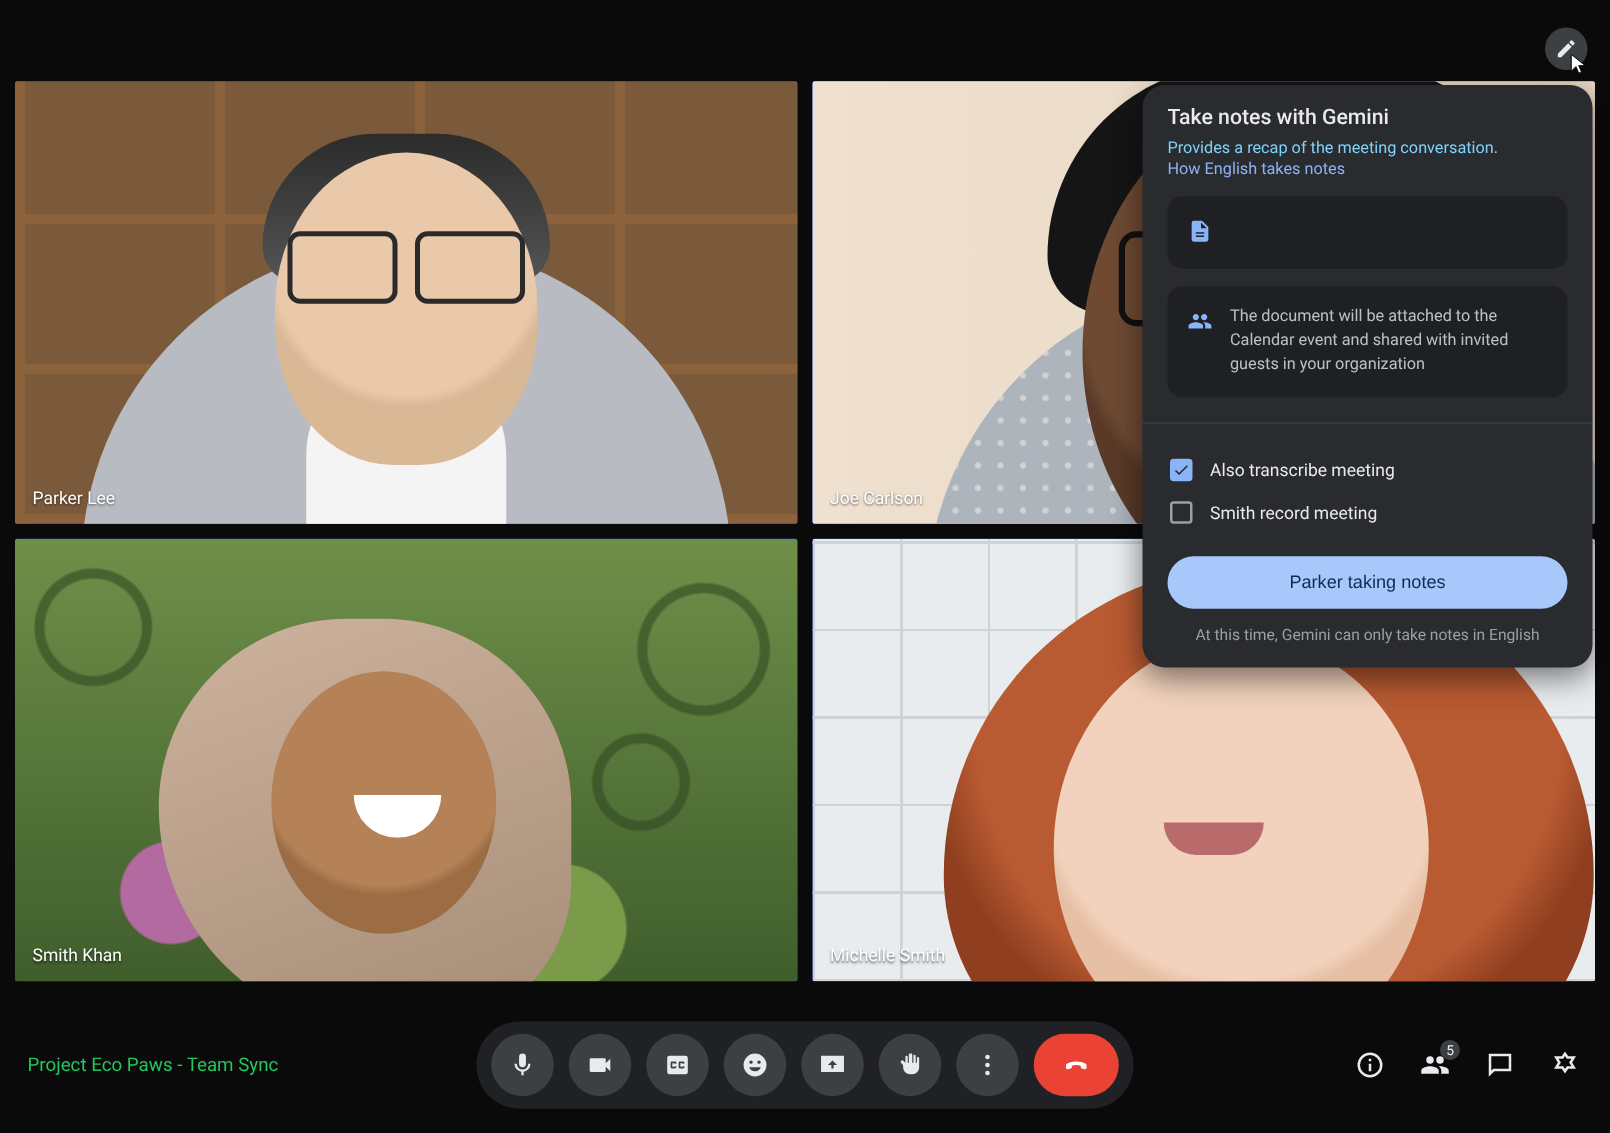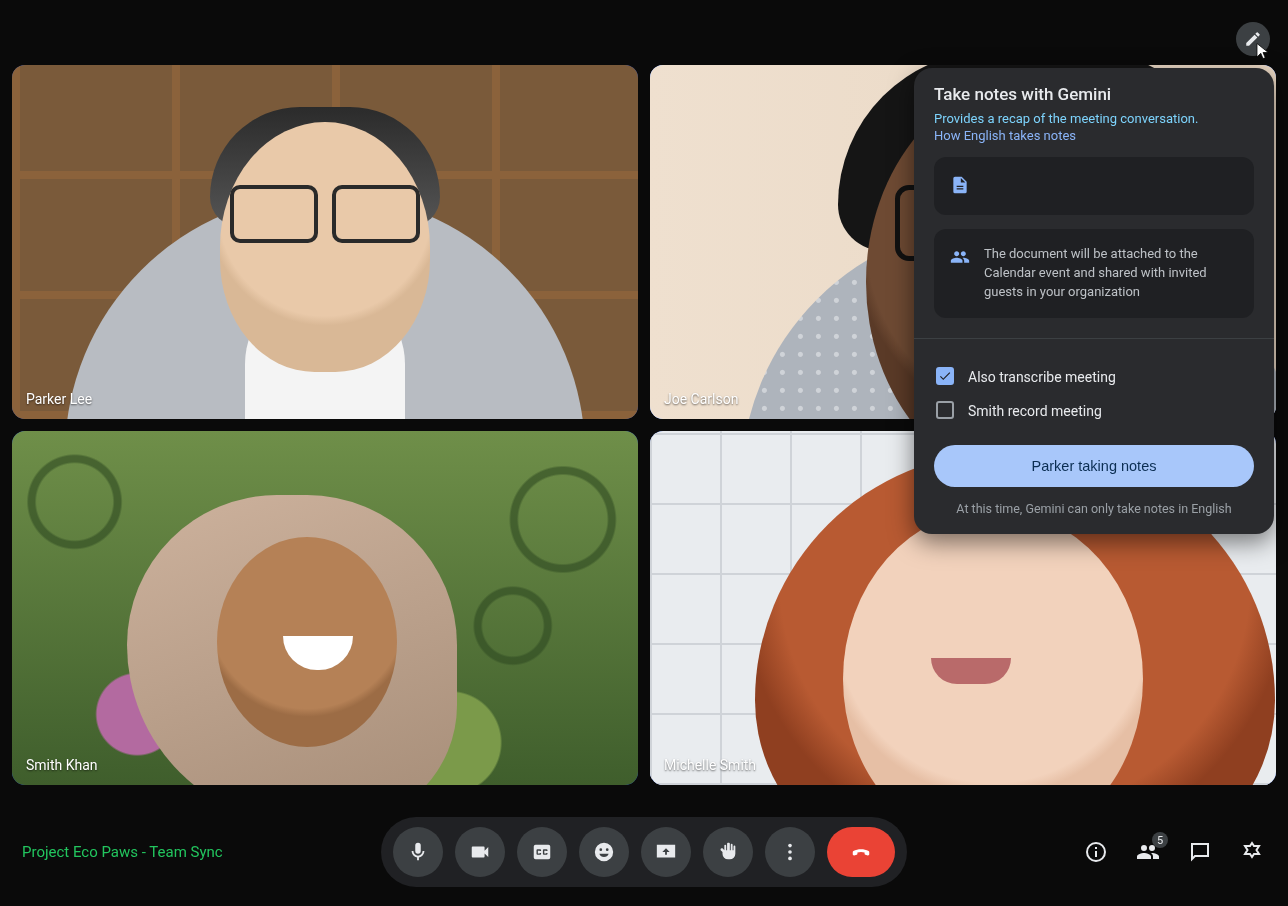--- a/index.html
+++ b/index.html
@@ -1,21 +1,21 @@
 <!DOCTYPE html>
 <html><head>
 <meta charset="utf-8">
 <style>
   html,body{margin:0;padding:0;width:1288px;height:906px;background:#0a0a0a;font-family:"Google Sans",Roboto,Arial,sans-serif;overflow:hidden;color:#e8eaed}
   *{box-sizing:border-box}
   .stage{position:relative;width:100%;height:100%}
 
   
   .grid{position:absolute;left:12px;top:65px;width:1264px;height:720px;display:grid;grid-template-columns:1fr 1fr;grid-template-rows:1fr 1fr;gap:12px}
-  .tile{position:relative;border-radius:13px;overflow:hidden;background:#1d4ed8}
+  .tile{position:relative;border-radius:2px;overflow:hidden;background:#1d4ed8}
   .tile.active{outline:2px solid #8ab4f8;outline-offset:-2px}
   .name{position:absolute;left:14px;bottom:12px;color:#fff;font-size:14px;text-shadow:0 1px 2px rgba(0,0,0,.6)}
 
   
   .portrait{position:absolute;inset:0}
   
   .t1 .portrait{background:
      radial-gradient(ellipse 220px 260px at 52% 46%, #d8c2a8 0 20%, transparent 21%),
      linear-gradient(0deg,#7a5a3a,#7a5a3a) 0 0/100% 100%;
   }

